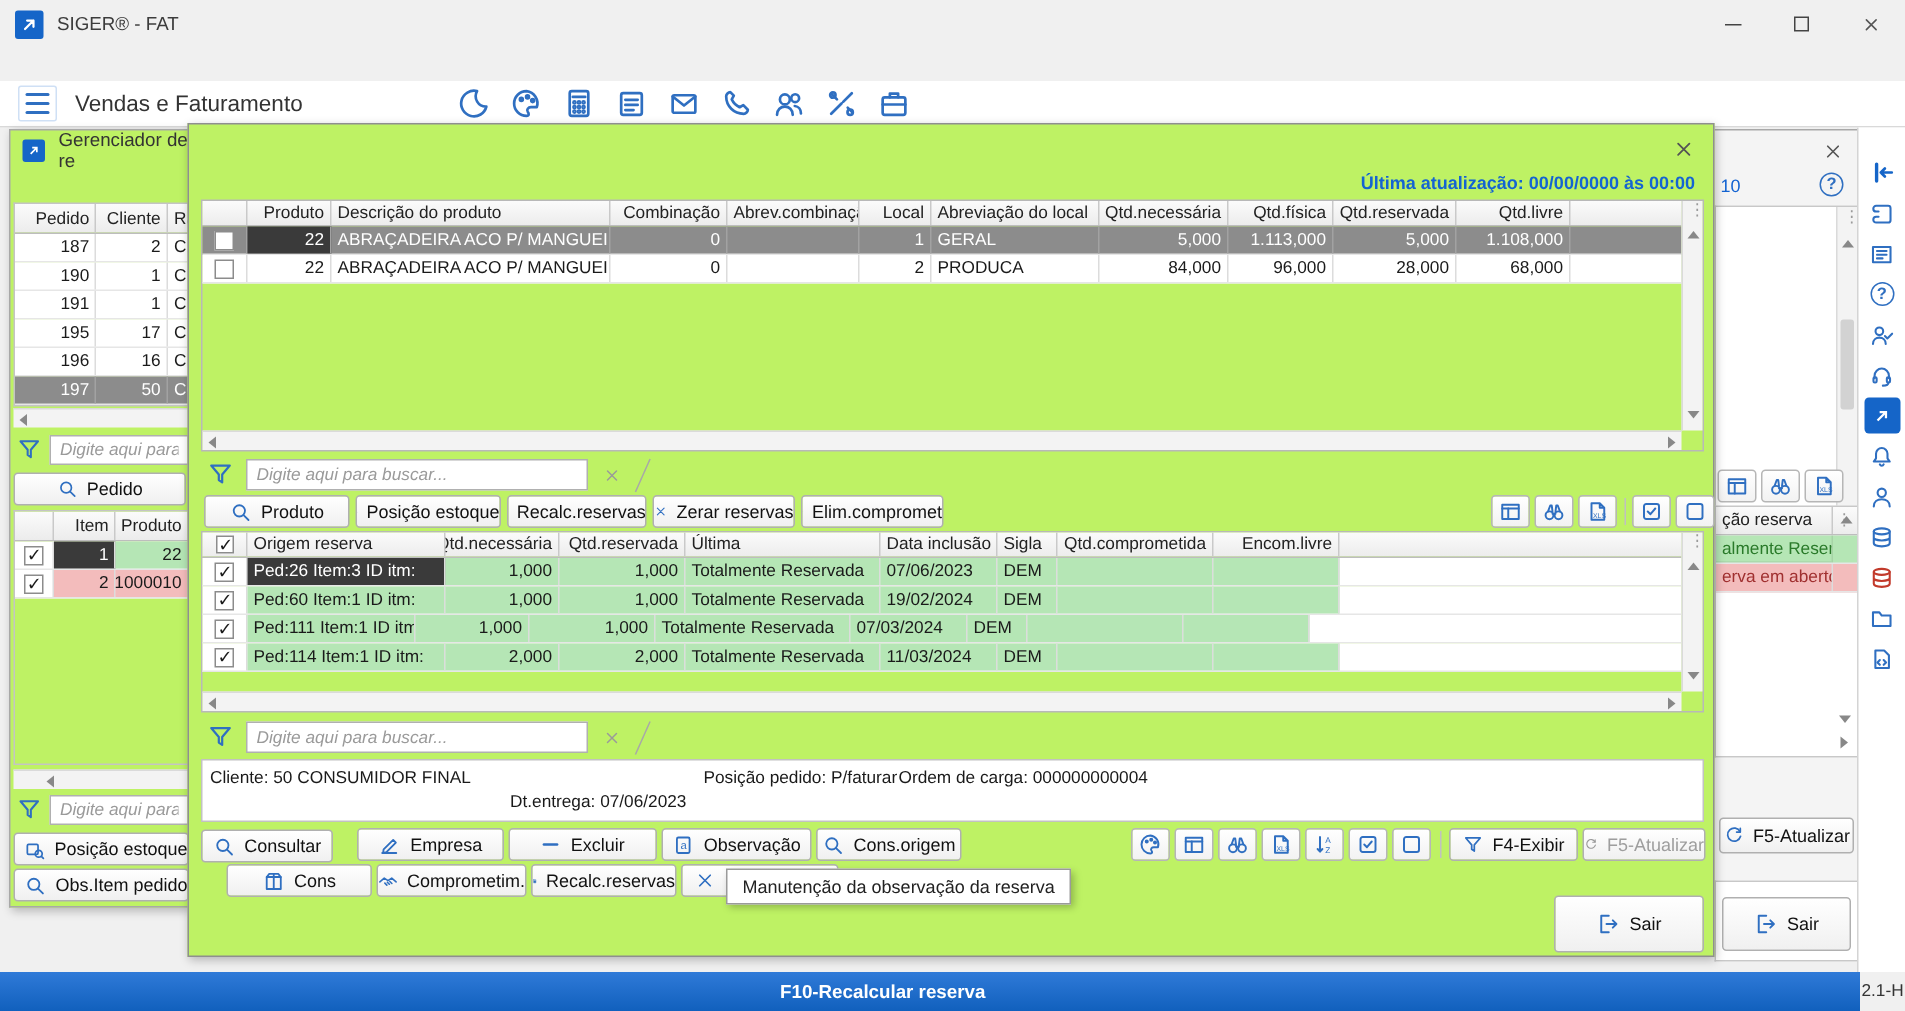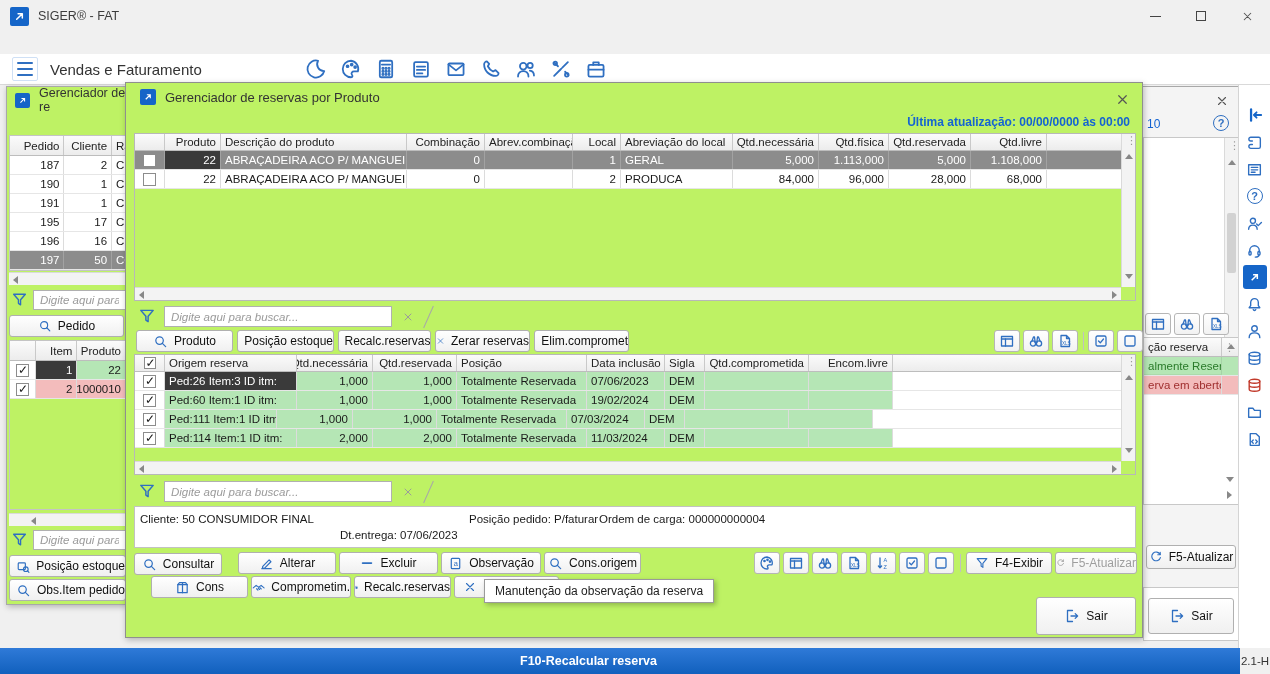--- a/index.html
+++ b/index.html
@@ -551,28 +551,20 @@
         </svg>
       </span>
     <span class="sidebtn">
         <svg class="ic" width="17" height="17" viewBox="0 0 16 16">
           <use href="#i-code"></use>
         </svg>
       </span>
   </div>
 
   <div class="window" style="left:125px;top:82px;width:1018px;height:556px;z-index:10;border-color:#8f8f8f">
-    <div class="wtitle" style="height:28px">
-      <span class="wico" style="width:16px;height:16px;margin-left:6px">
-          <svg width="12" height="12" viewBox="0 0 16 16">
-            <use href="#i-launch"></use>
-          </svg>
-        </span>
-      <span style="font-size:13px">Gerenciador de reservas por Produto</span>
-    </div>
     <span class="abs" style="left:986px;top:6px;width:20px;height:20px;display:flex;align-items:center;justify-content:center">
         <svg class="ic dark" width="15" height="15" viewBox="0 0 16 16">
           <use href="#i-x"></use>
         </svg>
       </span>
     <span class="lbl" style="right:12px;top:32px;color:#1464d2;font-weight:bold;font-size:12px">Última atualização: 00/00/0000 às 00:00</span>
 
     <div class="abs" style="left:8px;top:50px;width:1002px;height:168px;border:1px solid #b8b8b8">
       <div class="sbv" style="right:0;top:0;width:14px;height:153px">
         <span class="dots" style="left:4px;top:1px">⋮</span>
@@ -705,21 +697,21 @@
         <span class="arr a-up" style="left:3px;top:20px"></span>
         <span class="arr a-dn" style="left:3px;top:93px"></span>
       </div>
       <div class="thead" style="height:17px;width:986px">
         <span class="cell cbwrap" style="width:30px">
             <span class="cbx ck" style="width:12px;height:12px"></span>
           </span>
         <span class="cell" style="width:132px">Origem reserva</span>
         <span class="cell r" style="width:76px">Qtd.necessária</span>
         <span class="cell r" style="width:84px">Qtd.reservada</span>
-        <span class="cell" style="width:130px">Posição</span>
+        <span class="cell" style="width:130px">Última</span>
         <span class="cell" style="width:78px">Data inclusão</span>
         <span class="cell" style="width:40px">Sigla</span>
         <span class="cell r" style="width:104px">Qtd.comprometida</span>
         <span class="cell r" style="width:84px">Encom.livre</span>
         <span class="cell" style="flex:1;border-right:none"></span>
       </div>
       <div class="trow" style="height:19px;width:986px;background:#fff">
         <span class="cell cbwrap" style="width:30px">
             <span class="cbx ck"></span>
           </span>
@@ -802,21 +794,21 @@
     <div class="btn" style="left:8px;top:470px;width:88px;height:22px">
         <svg class="ic" width="15" height="15" viewBox="0 0 16 16">
           <use href="#i-search"></use>
         </svg>
         <span>Consultar</span>
       </div>
     <div class="btn" style="left:112px;top:469px;width:98px;height:22px">
         <svg class="ic" width="15" height="15" viewBox="0 0 16 16">
           <use href="#i-edit"></use>
         </svg>
-        <span>Alterar</span>
+        <span>Empresa</span>
       </div>
     <div class="btn" style="left:213px;top:469px;width:99px;height:22px">
         <svg class="ic" width="14" height="14" viewBox="0 0 16 16">
           <use href="#i-minus"></use>
         </svg>
         <span>Excluir</span>
       </div>
     <div class="btn" style="left:315px;top:469px;width:100px;height:22px">
         <svg class="ic" width="15" height="15" viewBox="0 0 16 16">
           <use href="#i-doca"></use>

